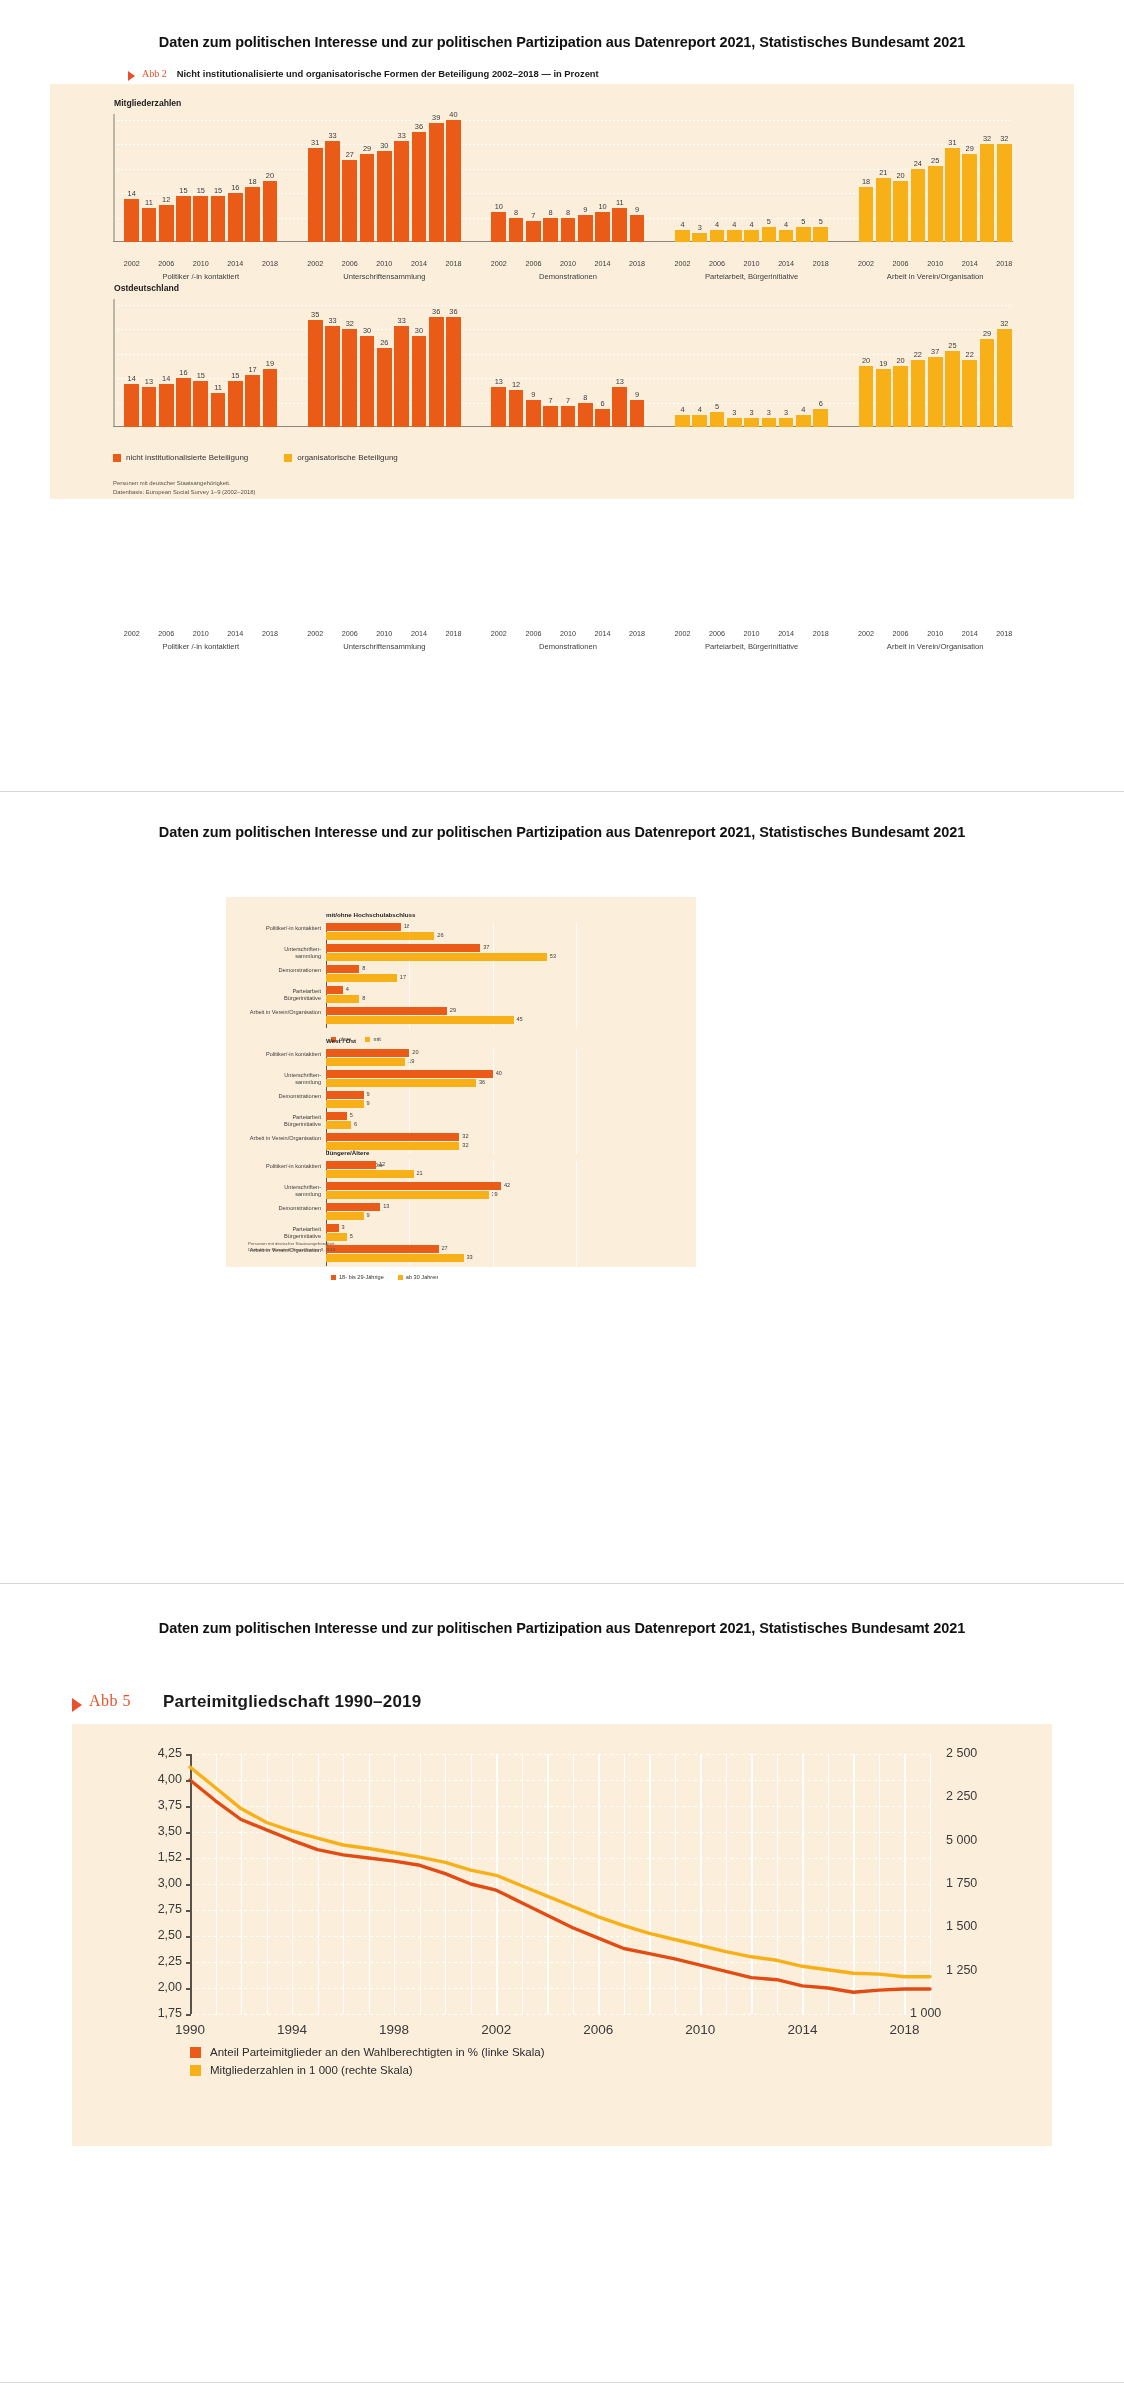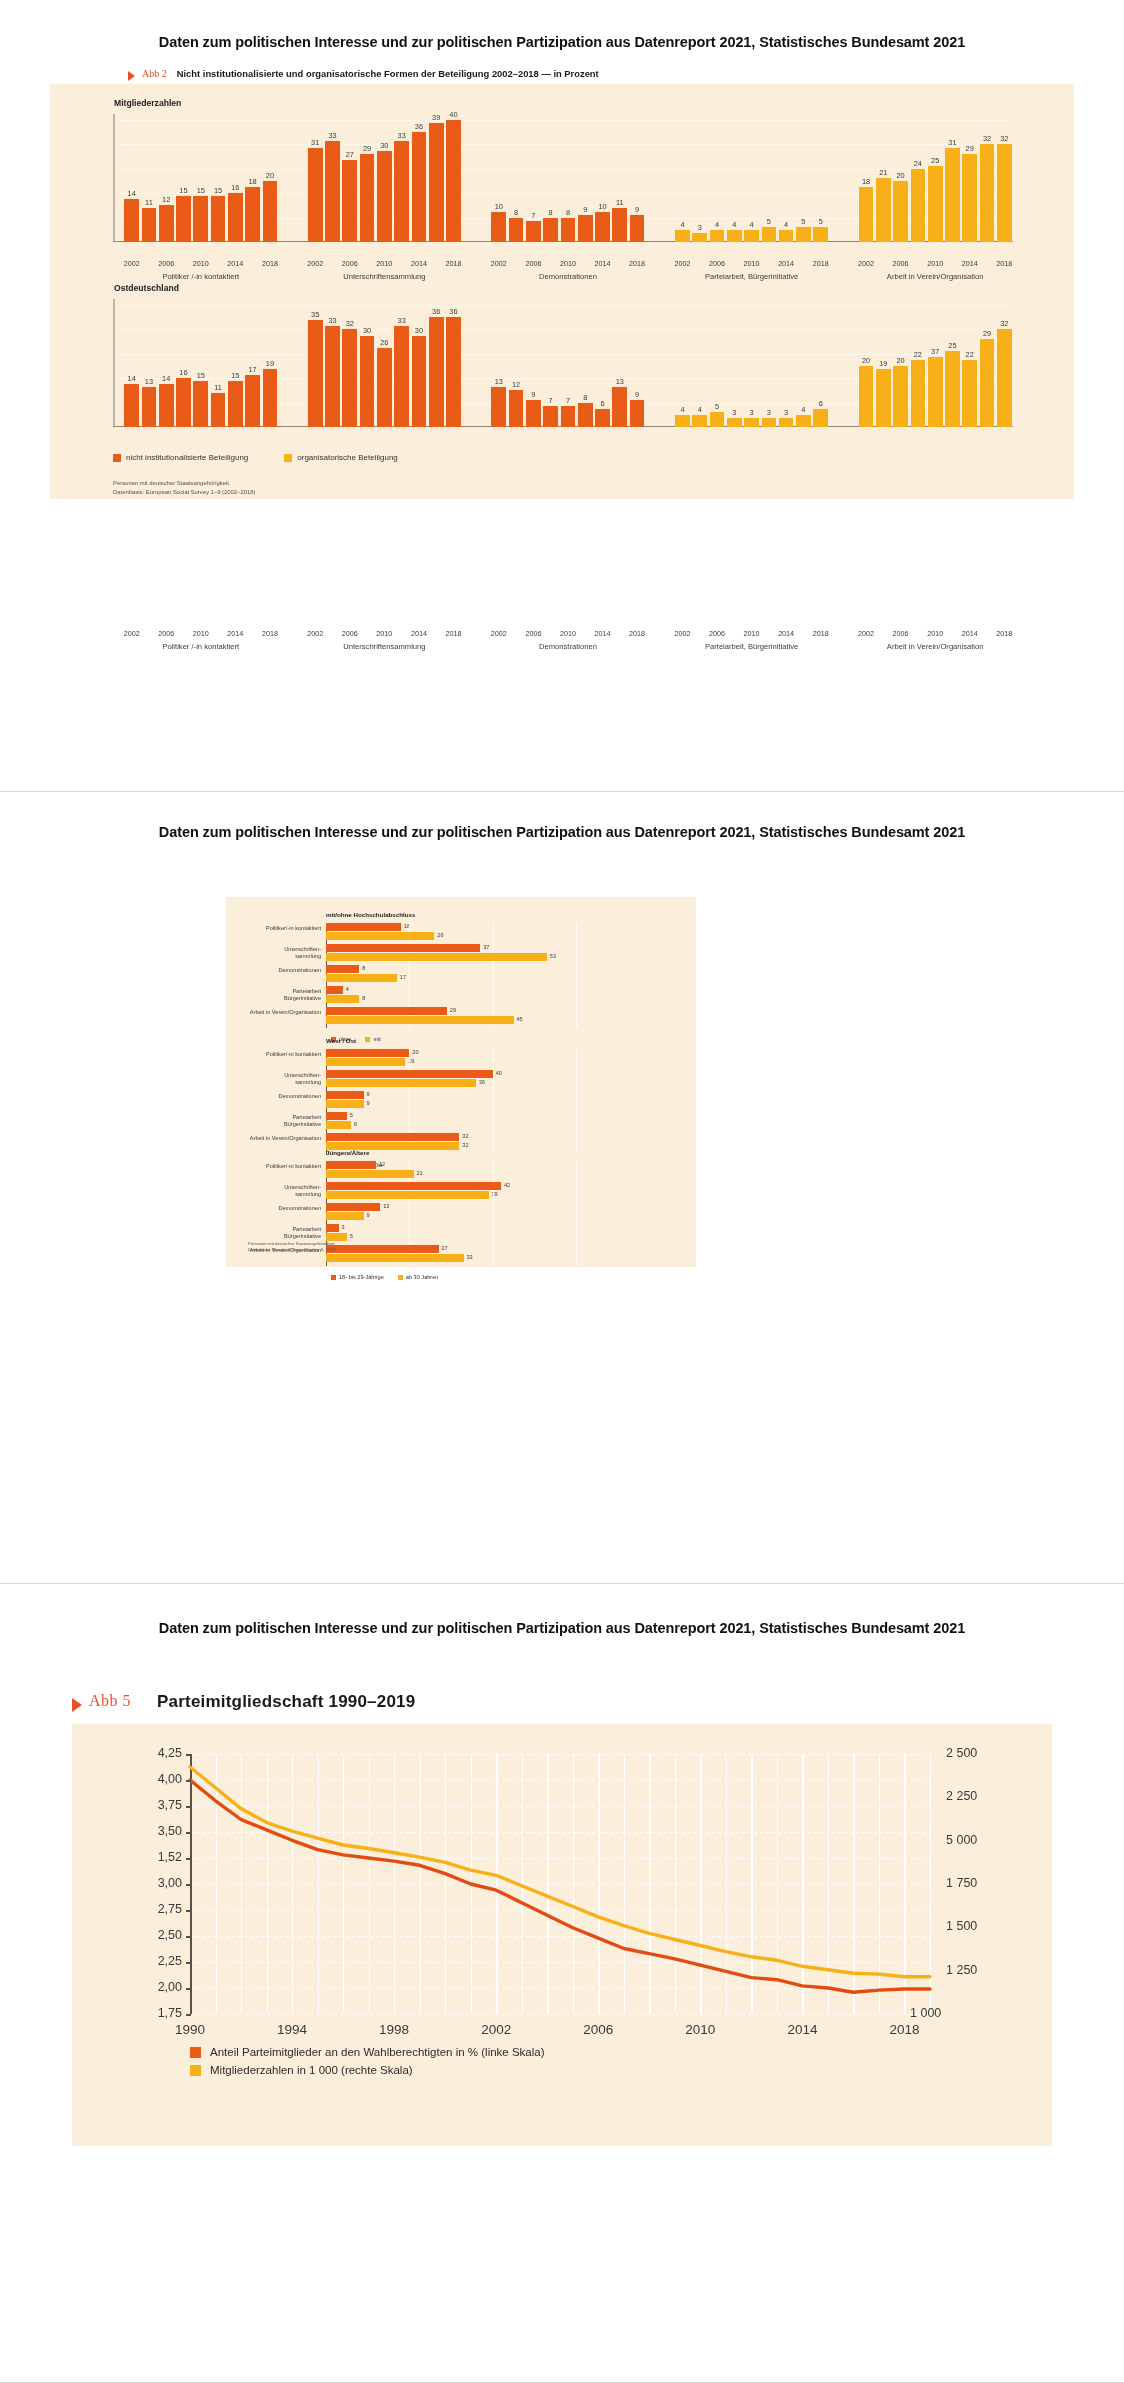--- a/index.html
+++ b/index.html
@@ -92,21 +92,21 @@
   .hlegend { position:absolute; display:flex; gap:14px; font-size:5.6px; color:#333; align-items:center; }
   .hlegend .it { display:flex; align-items:center; gap:3px; }
   .hsw { width:5px; height:5px; }
   .hsw.o { background:#ea5b18; }
   .hsw.y { background:#f7b018; }
   .s2 .source { font-size:4.4px; }
 
   
   .s3 .fig-head { position:absolute; left:72px; top:1123px; }
   .s3 .panel { position:absolute; left:72px; top:1144px; width:980px; height:420px; }
-  .s3 .abb { font-size:16px; margin-right:19px; letter-spacing:.5px; }
+  .s3 .abb { font-size:16px; margin-right:25px; letter-spacing:.5px; }
   .s3 .fig-title { font-size:17px; font-weight:bold; letter-spacing:.2px; }
   .s3 .tri { border-left-width:10px; border-top-width:7px; border-bottom-width:7px; margin-top:6px; }
 
   .lplot { position:absolute; }
   .lplot .lgrid-v { position:absolute; top:0; bottom:0; width:1.3px; background:#fff; }
   .lplot .lgrid-h { position:absolute; left:0; right:0; height:1px;
      background:repeating-linear-gradient(to right,#fff 0 3px,transparent 3px 6px); }
   .lplot .laxis { position:absolute; top:0; bottom:0; width:2px; background:#58524a; }
   .ltickL { position:absolute; font-size:12.5px; color:#3a3a3a; text-align:right; white-space:nowrap; }
   .ltickR { position:absolute; font-size:12.5px; color:#3a3a3a; text-align:left; white-space:nowrap; }

